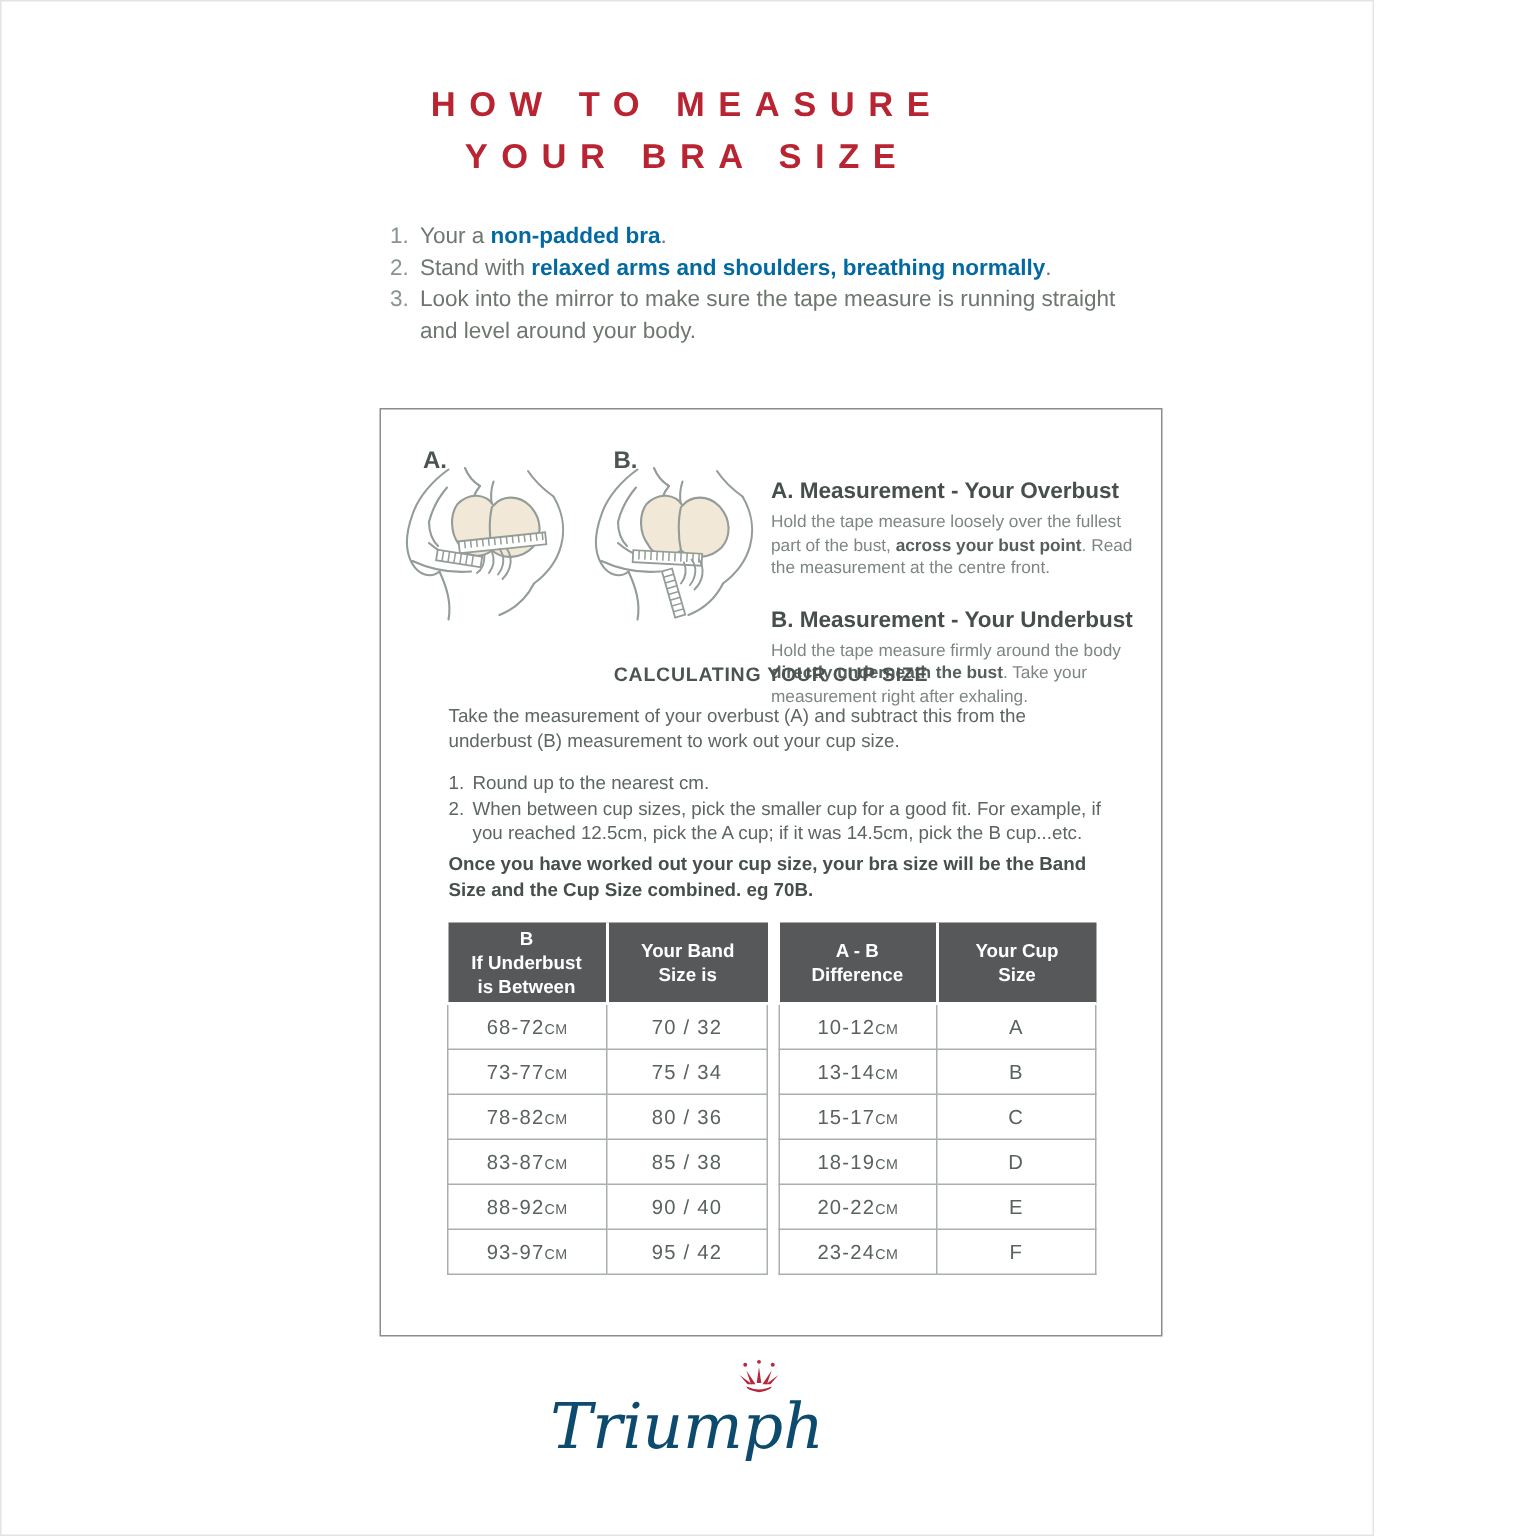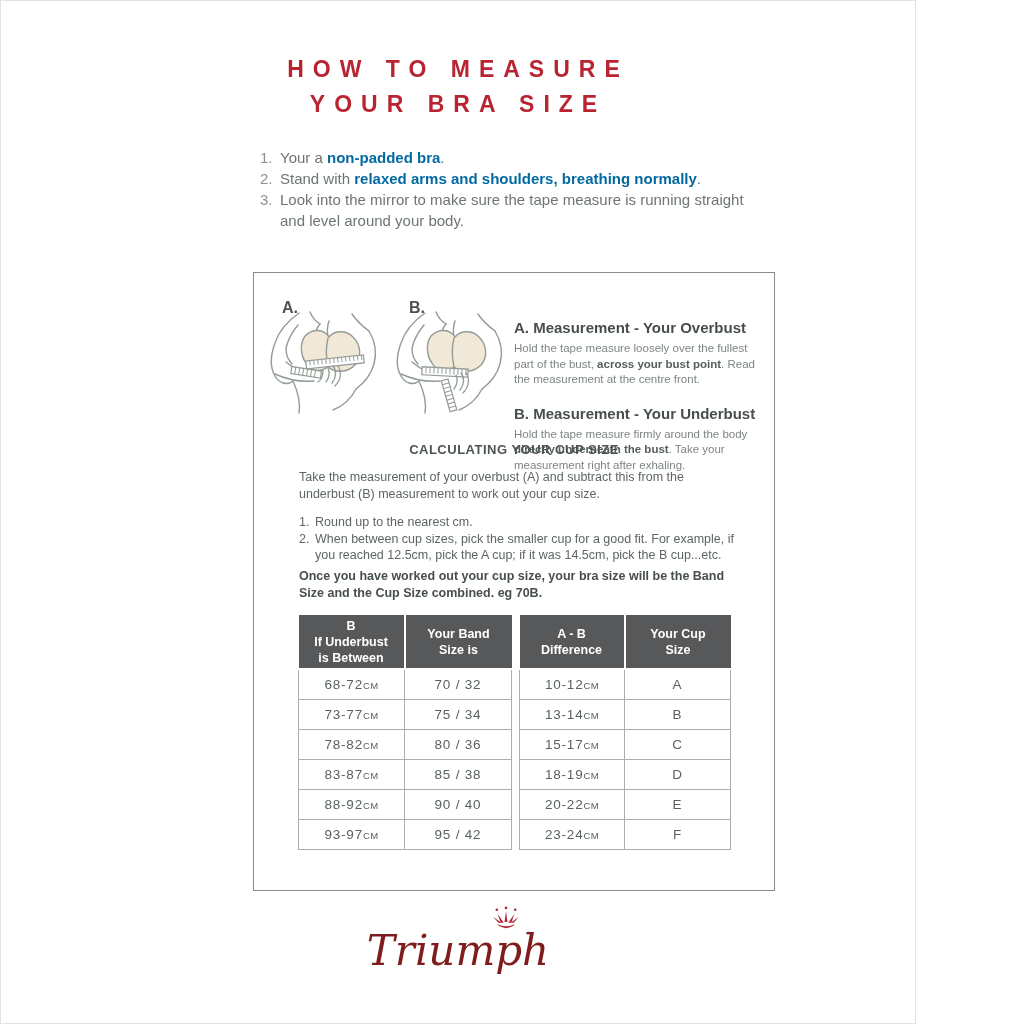--- a/index.html
+++ b/index.html
@@ -68,21 +68,21 @@
   .band-t th:first-child,.band-t td:first-child{width:106px;}
   .band-t th:last-child,.band-t td:last-child{width:107px;}
   .cup-t th:first-child,.cup-t td:first-child{width:105px;}
   .cup-t th:last-child,.cup-t td:last-child{width:106px;}
   .cm{font-size:9.5px;text-transform:uppercase;letter-spacing:.4px;}
   
   .logo{position:absolute;top:908px;left:0;width:100%;display:flex;justify-content:center;}
   .logo-inner{position:relative;padding-top:18px;}
   .logo-text{
     font-family:"DejaVu Serif", serif;font-style:italic;
-    font-size:42px;color:#7f1d1d;letter-spacing:0px;
+    font-size:42px;color:#0c4a6e;letter-spacing:0px;
   }
   .crown-icon{position:absolute;top:-2px;right:26px;width:34px;height:26px;}
 </style>
 </head>
 <body>
 
 <div class="page">
 
   <div class="main-title">
     <div>HOW TO MEASURE</div>

